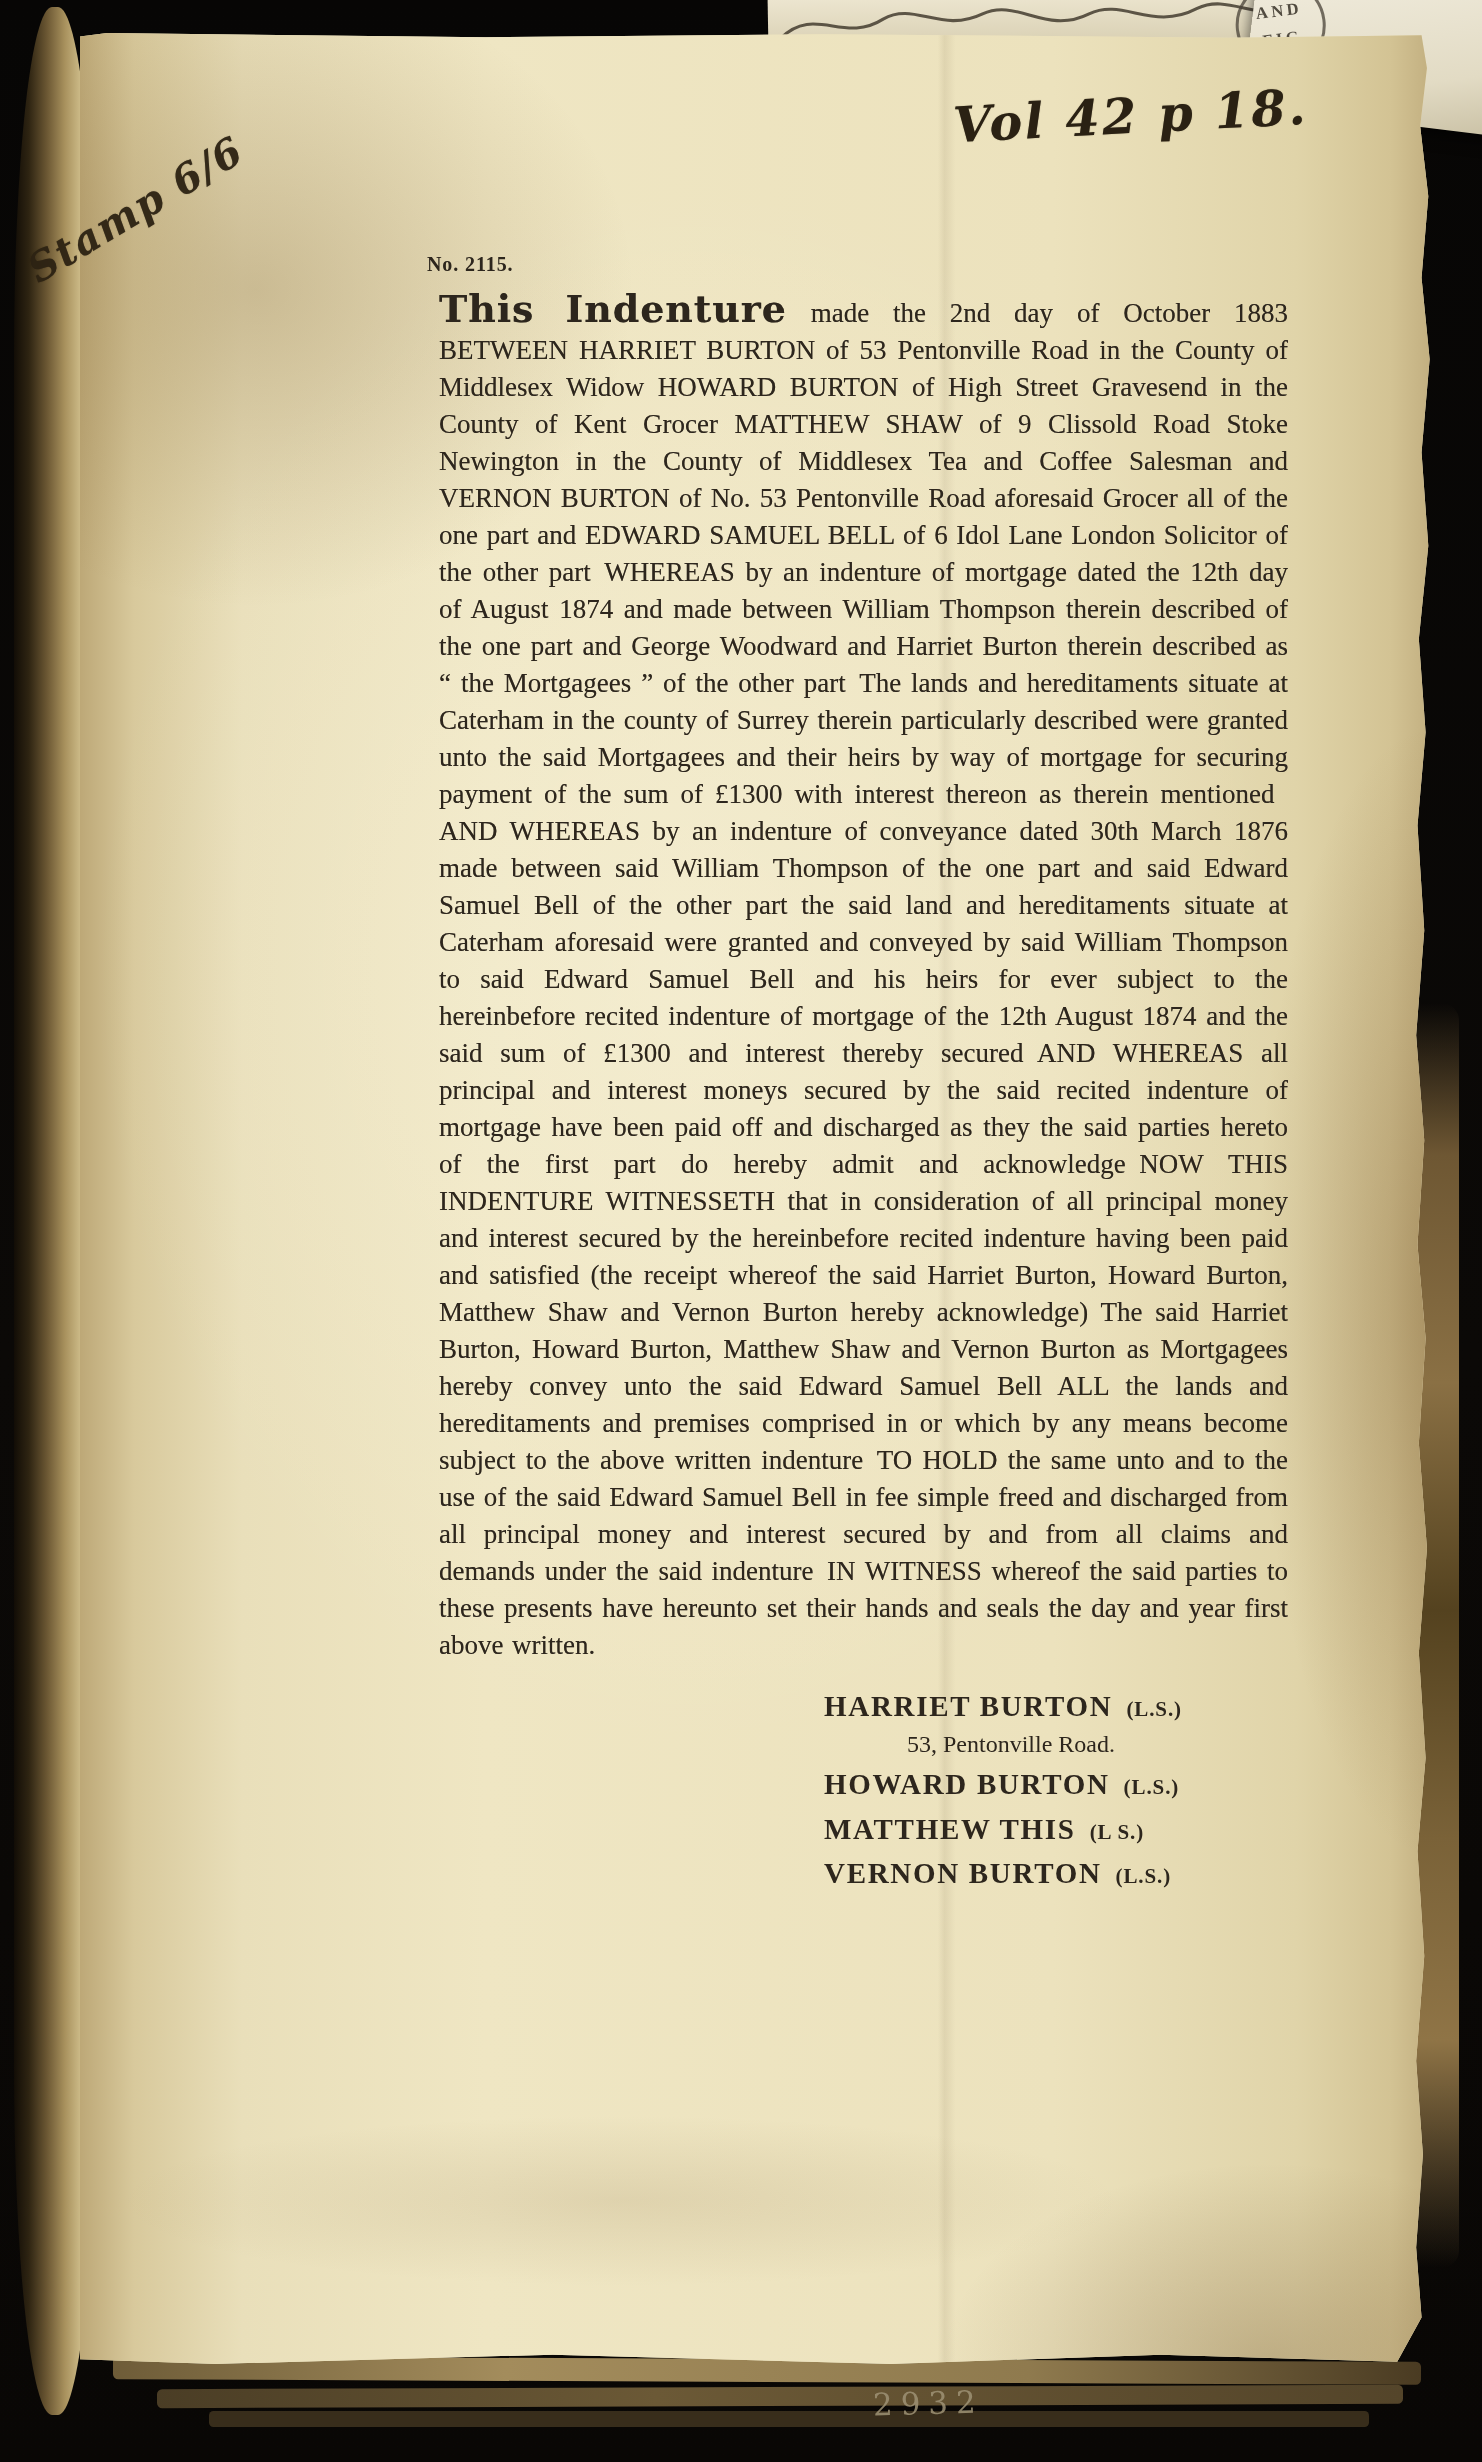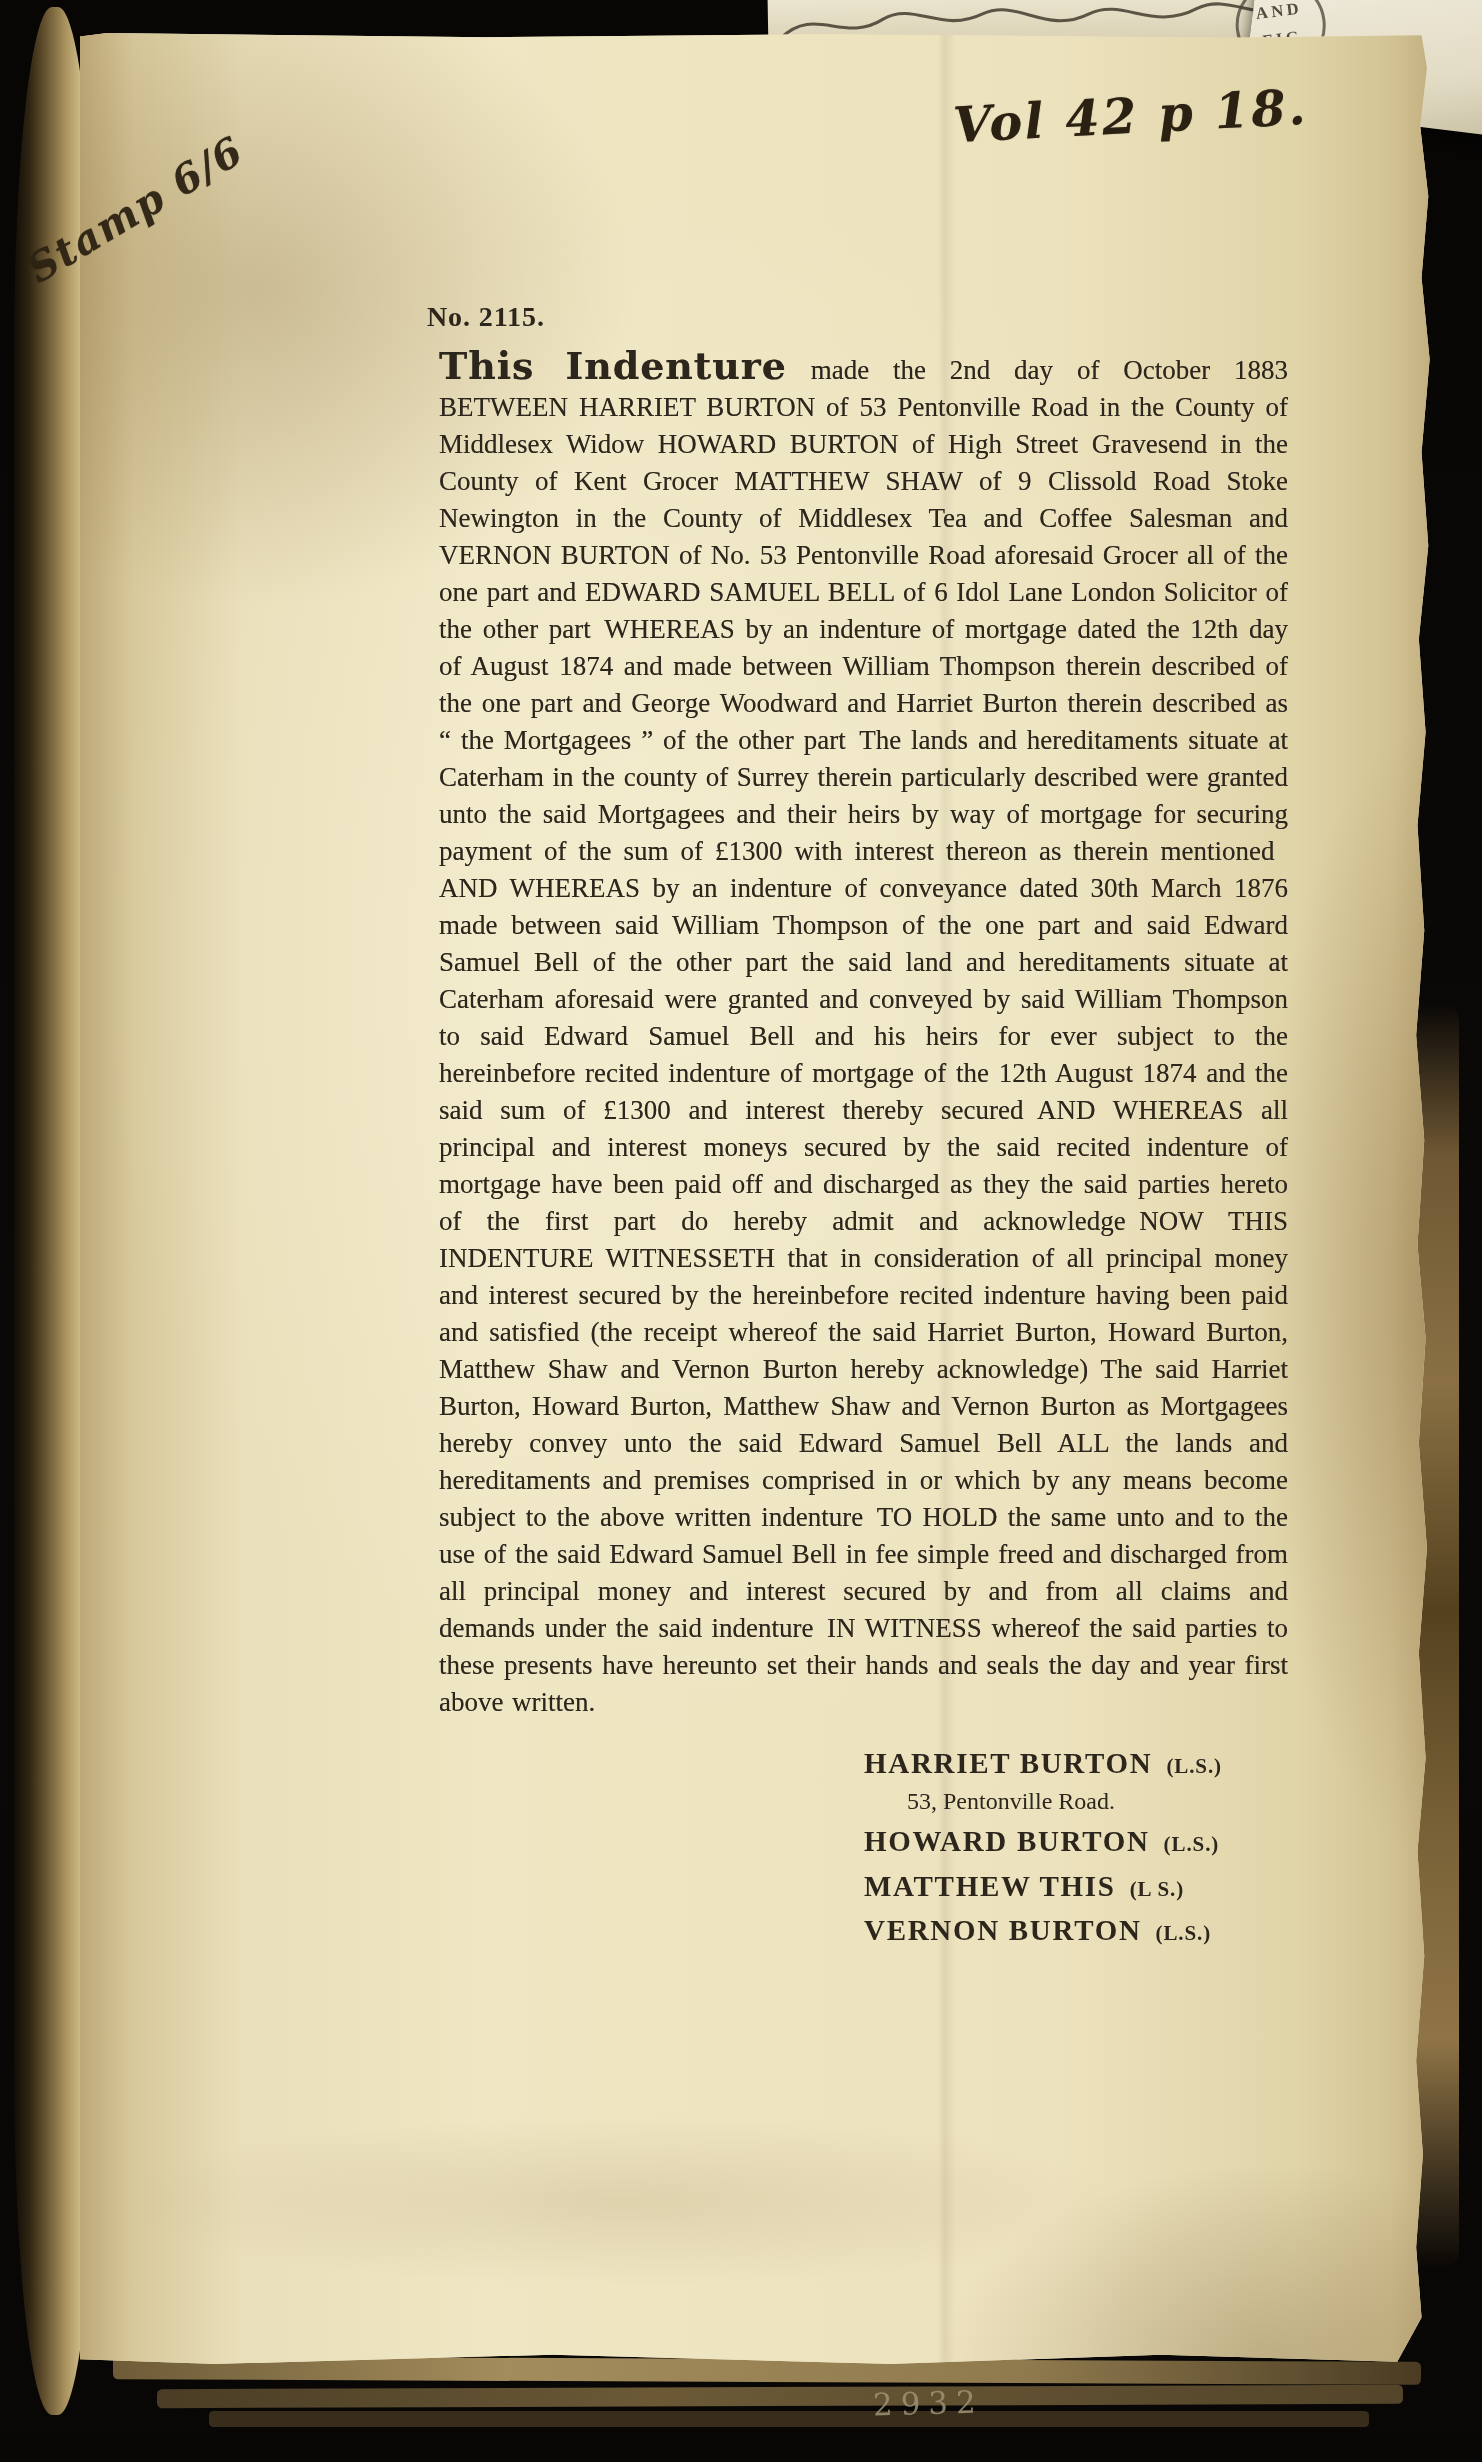--- a/index.html
+++ b/index.html
@@ -114,45 +114,44 @@
     color: rgba(44, 34, 19, 0.9);
   }
 
   
   .content {
     position: absolute; left: 347px; top: 220px;
     width: 873px;
     color: #2d261d;
   }
   .doc-number {
-    font-size: 28px; font-weight: bold;
+    font-size: 20px; font-weight: bold;
     letter-spacing: 0.9px;
     margin-bottom: 14px;
-    margin-top: 48px;
   }
   .body-par {
     margin: 12px;
     font-size: 27px;
     line-height: 37px;
     text-align: justify;
     word-spacing: 1.7px;
     text-shadow: 0 0 0.5px rgba(45, 38, 29, 0.5);
   }
   .opening {
     font-family: "DejaVu Serif", serif;
     font-weight: bold;
     font-size: 38px;
     letter-spacing: 0.9px;
   }
   .signatures {
     margin-top: 26px;
     margin-left: 397px;
     width: 476px;
   }
-  .sig-row { margin-bottom: 11.3px; white-space: nowrap; margin-left: 40px; }
+  .sig-row { margin-bottom: 11.3px; white-space: nowrap; }
   .sig-name {
     font-size: 29px; font-weight: bold;
     letter-spacing: 1.7px;
   }
   .sig-seal {
     font-size: 21px; letter-spacing: 0.9px;
     margin-left: 10.5px; font-weight: bold;
   }
   .sig-address {
     margin: -3.5px 0 10.5px 83px;

